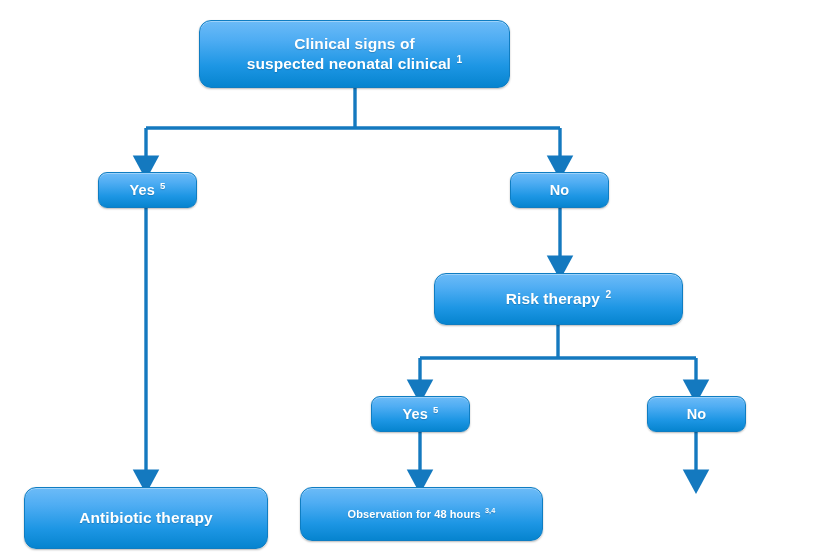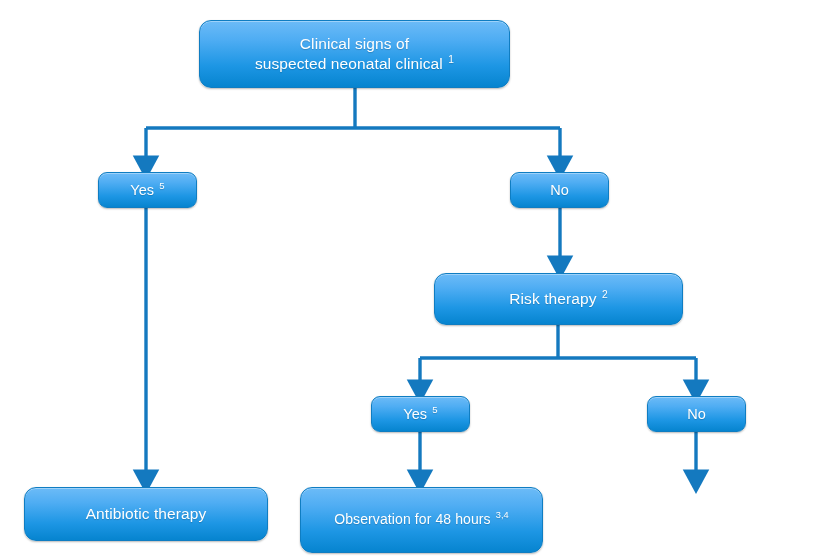--- a/index.html
+++ b/index.html
@@ -31,21 +31,21 @@
     display: flex;
     align-items: center;
     justify-content: center;
     text-align: center;
     border-radius: 12px;
     color: #ffffff;
     background: linear-gradient(to bottom, #6cbbf7 0%, #4fadf3 28%, #1d96e4 68%, #0684cf 100%);
     border: 1px solid #0f7dc2;
     box-shadow: 0 1px 2px rgba(0,0,0,0.28), inset 0 1px 0 rgba(255,255,255,0.35);
     line-height: 1.28;
-    font-weight: 400;
+    font-weight: 700;
     letter-spacing: 0.1px;
     text-shadow: 0 1px 1px rgba(0,0,0,0.18);
     padding: 0 3px;
   }
   .node.small {
     border-radius: 9px;
     align-items: center;
   }
   .node .label {
     display: block;
@@ -110,22 +110,22 @@
   </div>
 
   <div class="node small" style="left:371px; top:396px; width:99px; height:36px; font-size:14.5px;">
     <span class="label"><span>Yes</span> <sup>5</sup></span>
   </div>
 
   <div class="node small" style="left:647px; top:396px; width:99px; height:36px; font-size:14.5px;">
     <span class="label">No</span>
   </div>
 
-  <div class="node" style="left:24px; top:487px; width:244px; height:54px; font-size:15.5px;">
+  <div class="node" style="left:24px; top:487px; width:244px; height:62px; font-size:15.5px;">
     <span class="label">Antibiotic therapy</span>
   </div>
 
-  <div class="node" style="left:300px; top:487px; width:243px; height:66px; font-size:14px;">
+  <div class="node" style="left:300px; top:487px; width:243px; height:54px; font-size:11px;">
     <span class="label"><span>Observation for 48 hours</span> <sup>3,4</sup></span>
   </div>
 
 
 </div>
 
 </body></html>

